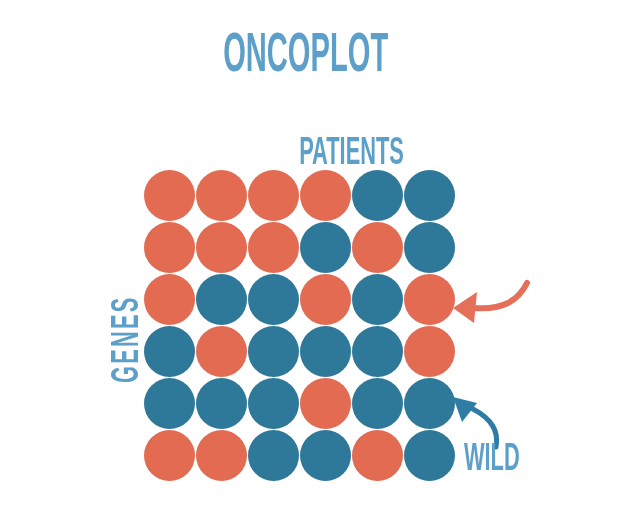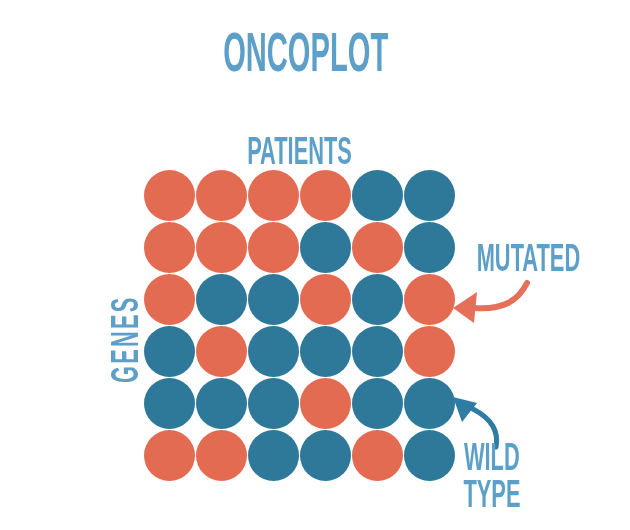--- a/index.html
+++ b/index.html
@@ -18,21 +18,21 @@
   .cond {
     display:inline-block;
     white-space:nowrap;
     transform:scaleX(0.56);
     transform-origin:50% 50%;
   }
 
   .title-lbl  { left:147px; top:22px;  width:290px; font-size:56px; line-height:60px; }
   .title-lbl .cond { transform:scaleX(0.52); }
 
-  .patients-lbl { left:155px; top:131px; width:290px; font-size:39px; line-height:39px; }
+  .patients-lbl { left:155px; top:131px; width:290px; font-size:39px; line-height:39px;text-align:right; }
 
   .genes-lbl {
     left:-21px; top:320px; width:290px;
     font-size:39px; line-height:39px;
     transform:rotate(-90deg);
   }
   .genes-lbl .cond { letter-spacing:4px; }
 
   .mutated-lbl { left:436px; top:238px; width:160px; font-size:39px; line-height:39px; }
 
@@ -102,36 +102,30 @@
       <div class="cell" style="background: rgb(46, 120, 153);"></div>
       <div class="cell" style="background: rgb(46, 120, 153);"></div>
       <div class="cell" style="background: rgb(226, 107, 82);"></div>
       <div class="cell" style="background: rgb(226, 107, 82);"></div>
       <div class="cell" style="background: rgb(46, 120, 153);"></div>
       <div class="cell" style="background: rgb(46, 120, 153);"></div>
       <div class="cell" style="background: rgb(226, 107, 82);"></div>
       <div class="cell" style="background: rgb(46, 120, 153);"></div>
     </div>
 
-  <div class="lbl mutated-lbl" style="color: rgb(92, 159, 200);">
-    <span class="cond">MUTATED</span>
-  </div>
 
   <svg class="arrow-svg mutated-arrow" width="85" height="55" viewBox="0 0 85 55" style="color: rgb(229, 112, 90);">
     <path d="M78,6 C69,24 54,33 25,31" fill="none" stroke="currentColor" stroke-width="6" stroke-linecap="round"></path>
     <polygon points="4,31 28,15 25,46" fill="currentColor"></polygon>
   </svg>
 
   <svg class="arrow-svg wildtype-arrow" width="68" height="60" viewBox="0 0 68 60" style="color: rgb(46, 124, 163);">
     <path d="M49,55 C52,40 45,27 26,17" fill="none" stroke="currentColor" stroke-width="5" stroke-linecap="round"></path>
     <polygon points="6,5 30,11 15,30" fill="currentColor"></polygon>
   </svg>
 
   <div class="lbl wildtype-lbl" style="color: rgb(92, 159, 200);">
     <div>
       <span class="cond">WILD</span>
     </div>
-    <div>
-      <span class="cond">TYPE</span>
-    </div>
   </div>
 
 </div>
 
 </body></html>

